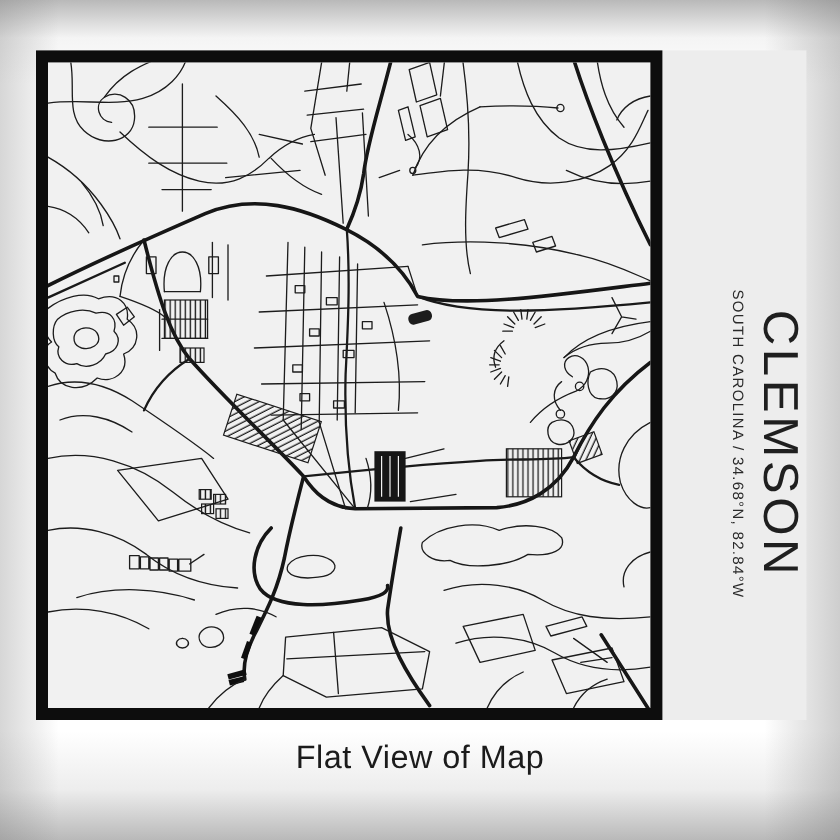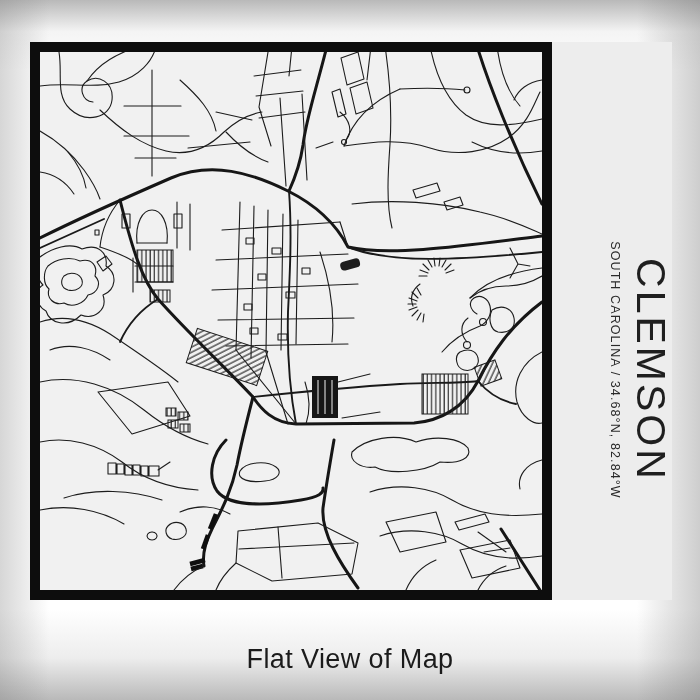--- a/index.html
+++ b/index.html
@@ -32,21 +32,21 @@
   }
   .side-text h1{
     margin:0;font-size:41px;font-weight:300;letter-spacing:3px;line-height:1.04;
     font-family:"Liberation Sans", sans-serif;white-space:nowrap;
   }
   .side-text p{
     margin:7px 0 0 0;font-size:12.5px;font-weight:400;letter-spacing:1.1px;
     color:#2a2a2a;white-space:nowrap;
   }
   .caption{
-    position:absolute;left:0;top:644px;width:700px;text-align:center;
+    position:absolute;left:0;top:616px;width:700px;text-align:center;
     font-size:27px;font-weight:300;color:#1b1b1b;letter-spacing:.4px;
   }
 </style>
 </head>
 <body>
 
 <div class="paper">
   <div class="frame">
     <svg viewBox="0 0 502 538" width="502" height="538" role="img" aria-label="street map">
       <defs>

